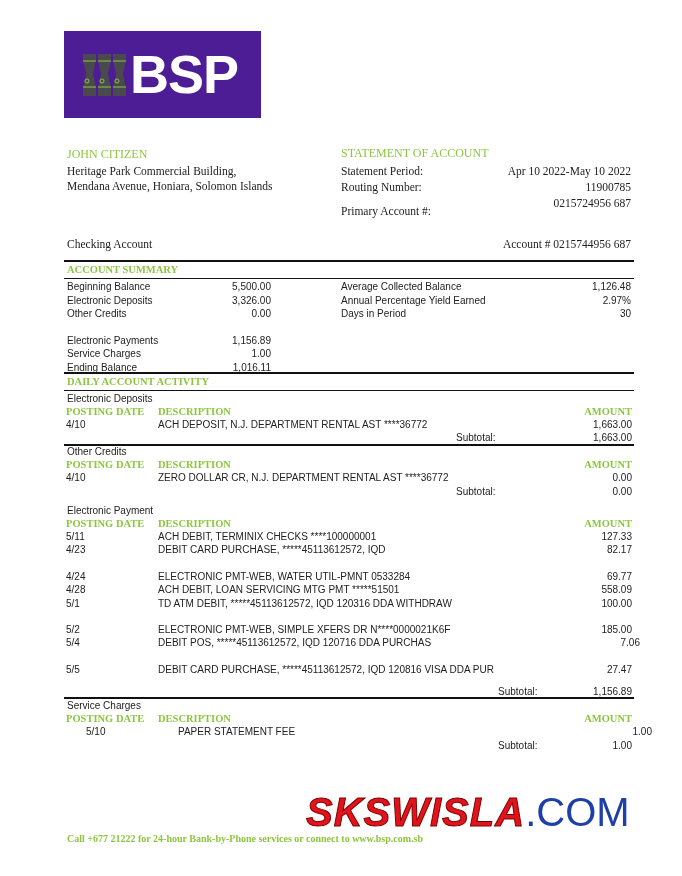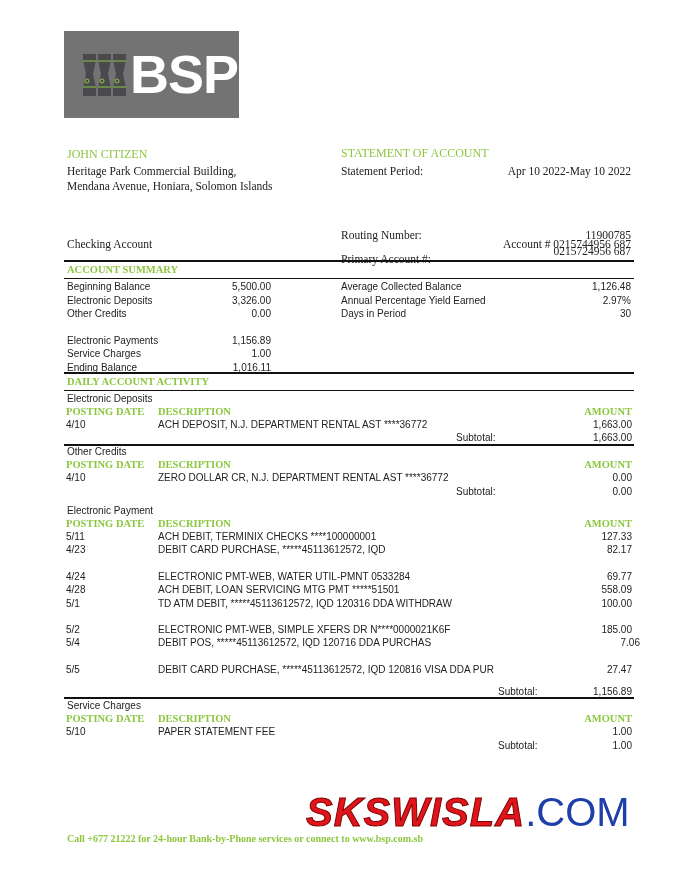--- a/index.html
+++ b/index.html
@@ -1,19 +1,19 @@
 <!DOCTYPE html>
 <html><head>
 <meta charset="utf-8">
 <style>
   html, body { margin:0; padding:0; background:#ffffff; }
   body { width:682px; height:876px; position:relative; overflow:hidden;
          font-family:"DejaVu Serif", "Liberation Serif", serif; color:#222; }
   .abs { position:absolute; }
-  .logo { left:64px; top:31px; width:175px; height:87px; background:#737373; }
+  .logo { left:64px; top:31px; width:197px; height:87px; background:#4c1d95; }
   .logo .drums { position:absolute; left:18px; top:22px; width:46px; height:44px; }
   .logo .brand { position:absolute; left:66px; top:10px; font-family:"Liberation Sans", sans-serif;
                  font-weight:bold; font-size:54px; color:#fff; letter-spacing:-1px; line-height:66px; }
   .t11 { font-family:"Liberation Serif", serif; font-size:11.5px; line-height:15px; }
   .t10 { font-family:Liberation Sans, sans-serif; font-size:10px; line-height:13.3px; }
   .hdr { font-family:"Liberation Serif", serif; font-weight:normal; font-size:12px; color:#8cc63f; }
   .sec-hdr { font-family:"Liberation Serif", serif; font-weight:bold; font-size:10.5px; color:#8cc63f; }
   .rule-thick { position:absolute; left:64px; width:570px; height:2px; background:#111; }
   .rule-thin { position:absolute; left:64px; width:570px; height:1px; background:#111; }
   .right { text-align:right; }
@@ -57,21 +57,21 @@
 <div class="abs t11" style="left:67px;top:164px;">Heritage Park Commercial Building,</div>
 <div class="abs t11" style="left:67px;top:179px;">Mendana Avenue, Honiara, Solomon Islands</div>
 <div class="abs t11" style="left:67px;top:237px;">Checking Account</div>
 
 <div class="abs hdr" style="left:341px;top:146px;">STATEMENT OF ACCOUNT</div>
 <div class="abs" style="left:341px;top:164px;width:290px;">
   <div class="t11" style="position:relative;height:16px;">
     <span style="position:absolute;left:0;">Statement Period:</span>
     <span style="position:absolute;right:0;">Apr 10 2022-May 10 2022</span>
   </div>
-  <div class="t11" style="position:relative;height:16px;margin-top:48px;">
+  <div class="t11" style="position:relative;height:16px;">
     <span style="position:absolute;left:0;">Routing Number:</span>
     <span style="position:absolute;right:0;">11900785</span>
   </div>
   <div class="t11" style="position:relative;height:16px;">
     <span style="position:absolute;left:0;margin-top:8px;">Primary Account #:</span>
     <span style="position:absolute;right:0;">0215724956 687</span>
   </div>
 </div>
 <div class="abs t11 right" style="left:341px;top:237px;width:290px;">Account # 0215744956 687</div>
 
@@ -183,21 +183,21 @@
   <span class="c-amt">1,156.89</span>
 </div>
 <div class="rule-thick" style="top:697px;"></div>
 
 <div class="abs t10" style="left:67px;top:699px;">Service Charges</div>
 <div class="row t10 sec-hdr" style="top:712px;">
   <span class="c-date">POSTING DATE</span>
   <span class="c-desc">DESCRIPTION</span>
   <span class="c-amt">AMOUNT</span>
 </div>
-<div class="row t10" style="top:725px;">
+<div class="row t10" style="top:725px;margin-left:20px;">
   <span class="c-date">5/10</span>
   <span class="c-desc">PAPER STATEMENT FEE</span>
   <span class="c-amt">1.00</span>
 </div>
 <div class="row t10" style="top:739px;">
   <span class="c-sub" style="left:432px;">Subtotal:</span>
   <span class="c-amt">1.00</span>
 </div>
 
 <div class="watermark">

